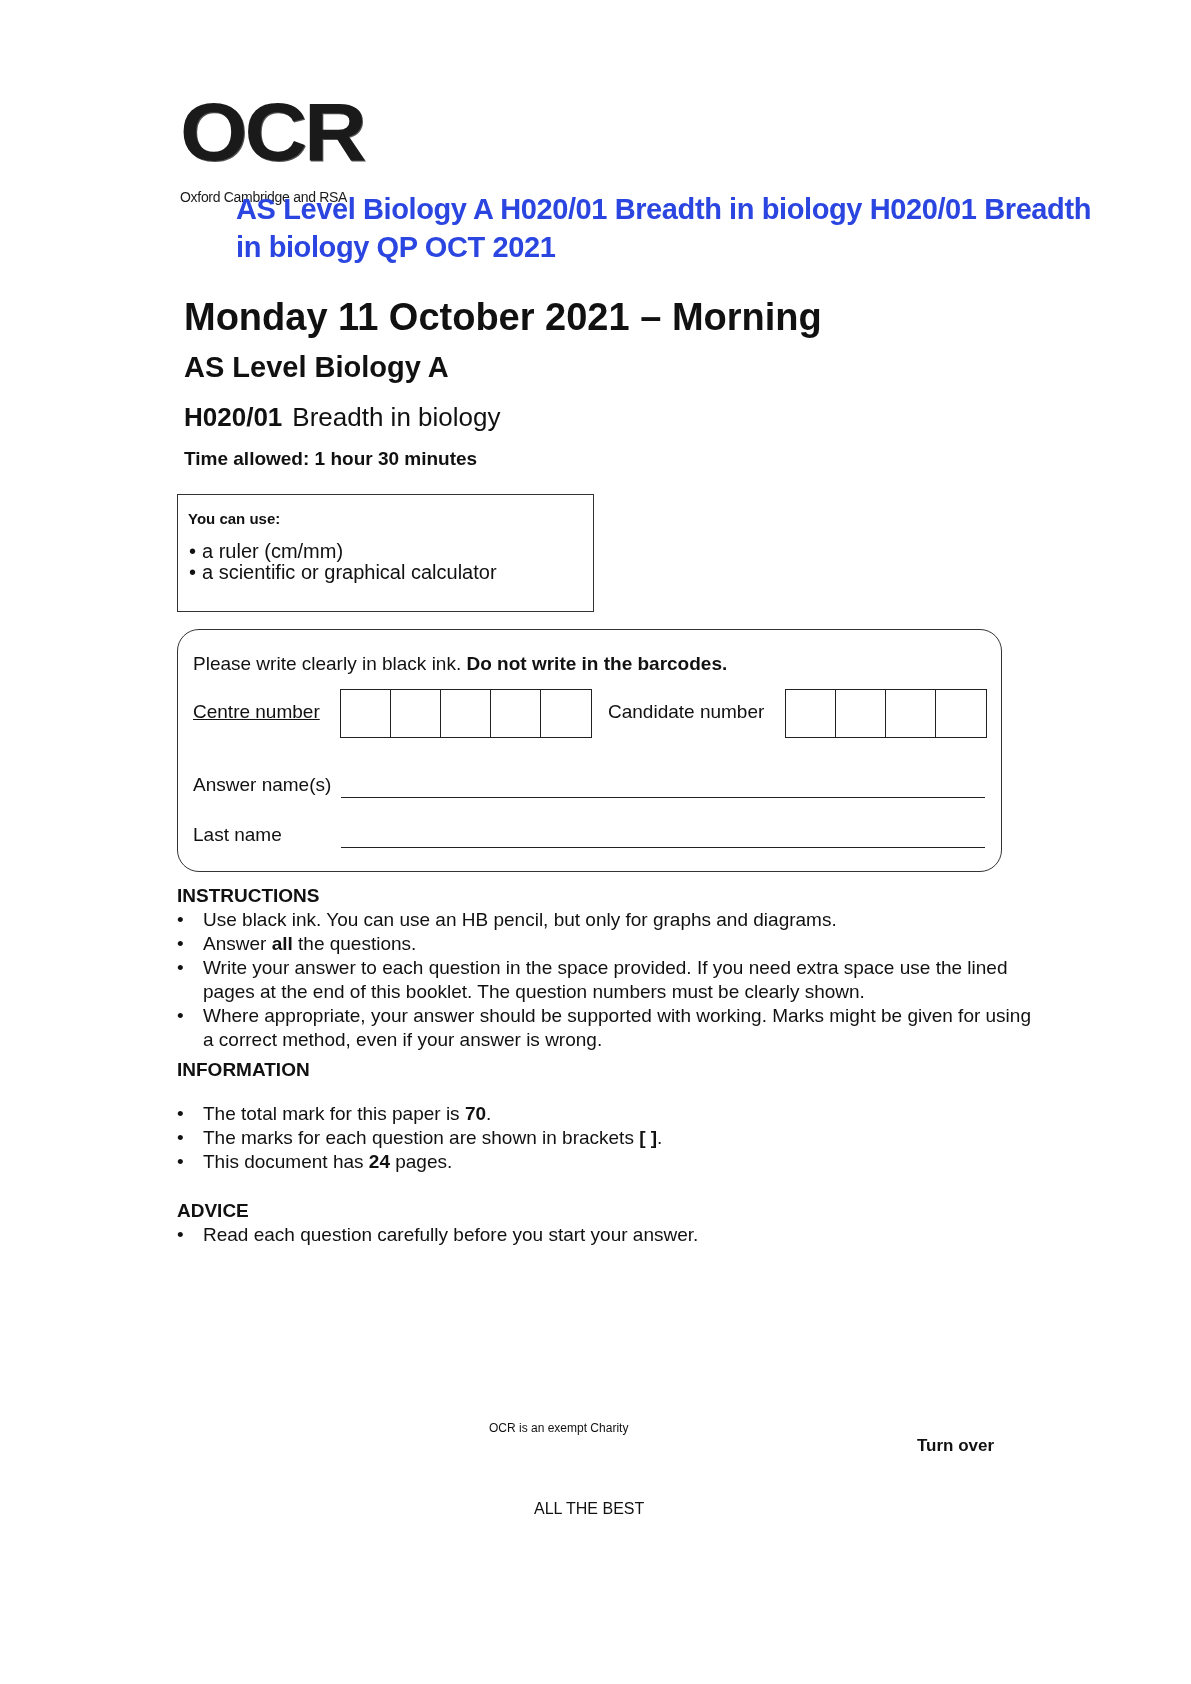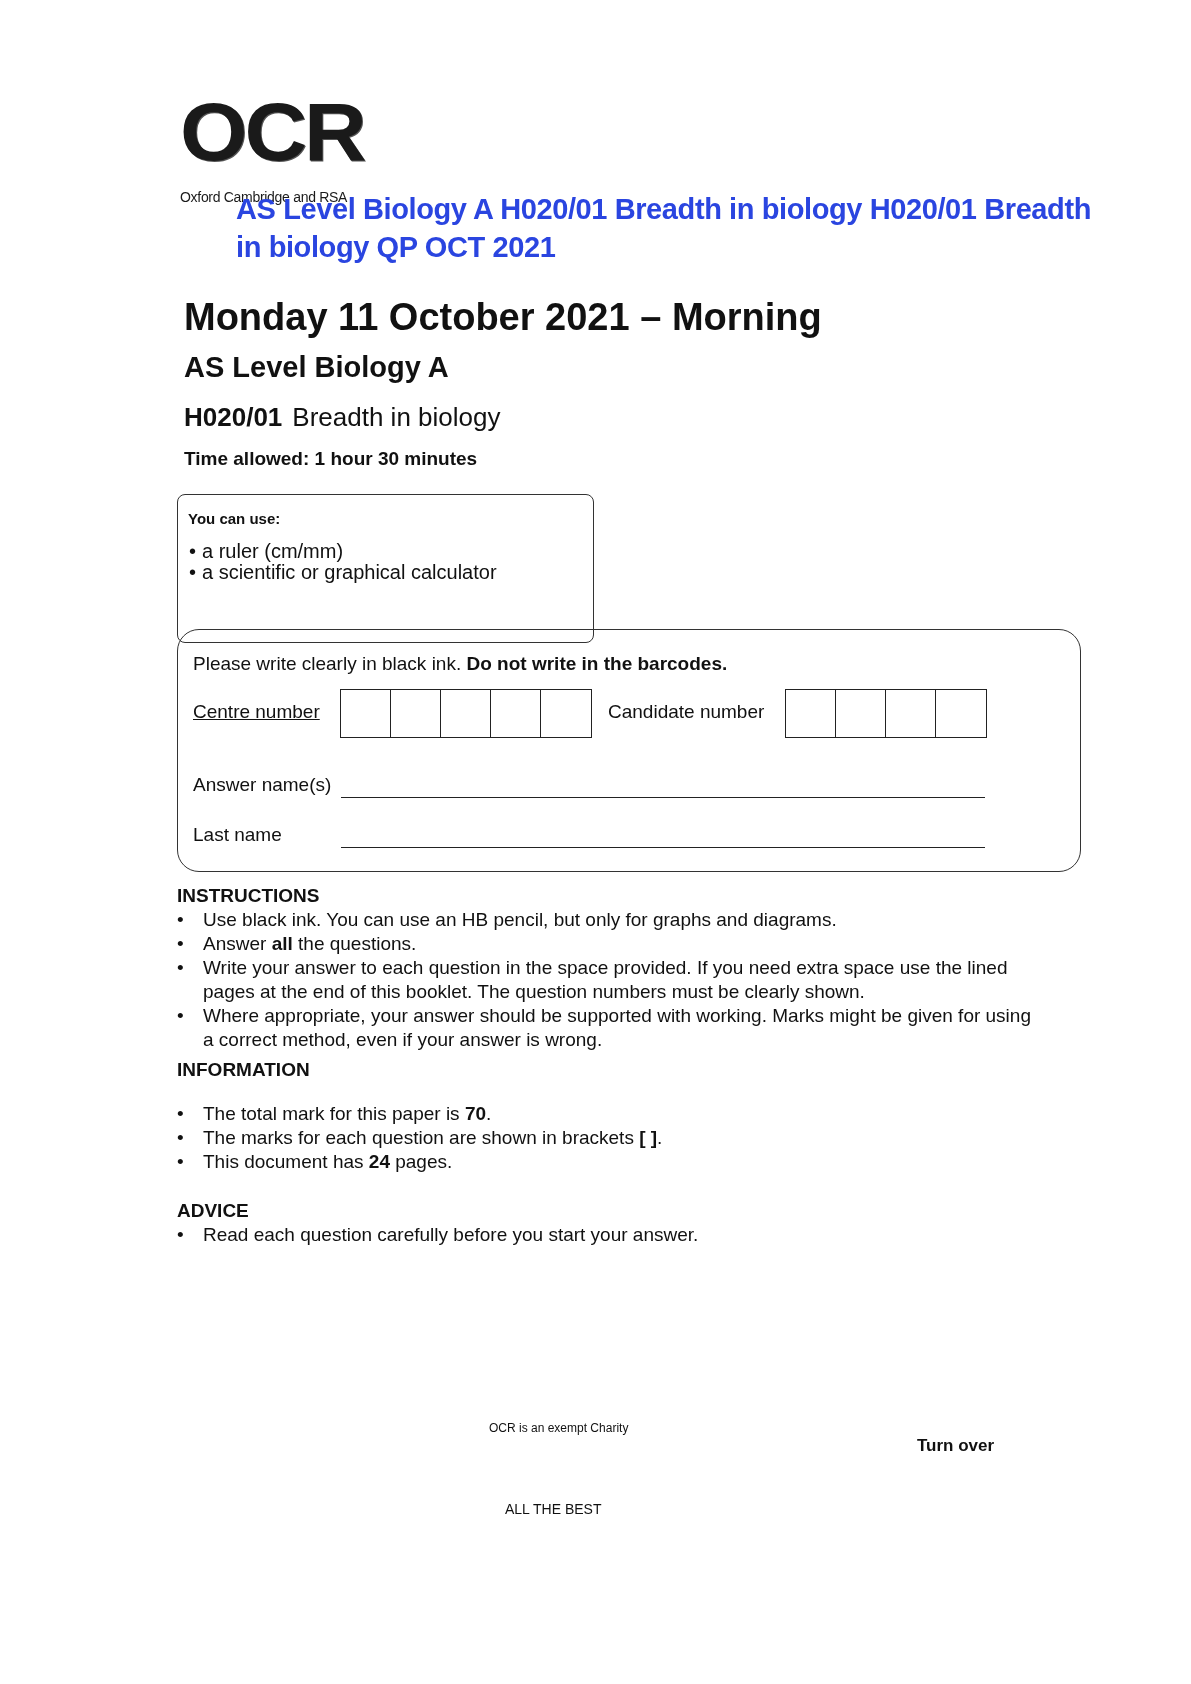--- a/index.html
+++ b/index.html
@@ -14,43 +14,43 @@
   .logo-sub { font-size: 14px; line-height: 20px; color: #1a1a1a; margin-top: 16px; letter-spacing: -0.3px; }
 
   .blue-title { left: 236px; top: 190px; width: 860px; font-weight: 700; font-size: 29px; line-height: 38px; color: #2a45e0; letter-spacing: -0.4px; }
 
   .exam-date { left: 184px; top: 295px; font-weight: 700; font-size: 38px; line-height: 44px; color: #111; }
   .exam-subject { left: 184px; top: 350px; font-weight: 700; font-size: 29px; line-height: 34px; }
   .exam-code { left: 184px; top: 401px; font-size: 26px; line-height: 32px; }
   .exam-code b { font-weight: 700; margin-right: 10px; }
   .time-allowed { left: 184px; top: 447px; font-weight: 700; font-size: 19px; line-height: 24px; }
 
-  .use-box { left: 177px; top: 494px; width: 417px; height: 149px; border: 1.5px solid #333; border-radius: 8px; padding: 14px 10px; }
+  .use-box { left: 177px; top: 494px; width: 417px; height: 118px; border: 1.5px solid #333; border-radius: 0; padding: 14px 10px; }
   .use-box h4 { font-size: 15px; font-weight: 700; line-height: 20px; margin-bottom: 12px; }
   .use-box li { list-style: none; font-size: 20px; line-height: 21px; padding-left: 14px; position: relative; }
   .use-box li::before { content: "•"; position: absolute; left: 1px; top: 0; }
 
-  .cand-box { left: 177px; top: 629px; width: 904px; height: 243px; border: 1.5px solid #333; border-radius: 22px; }
+  .cand-box { left: 177px; top: 629px; width: 825px; height: 243px; border: 1.5px solid #333; border-radius: 22px; }
   .cand-note { position: absolute; left: 15px; top: 22px; font-size: 19px; line-height: 24px; }
   .cand-note b { font-weight: 700; }
   .lbl { position: absolute; font-size: 19px; line-height: 24px; }
   .digit-grid { position: absolute; display: flex; border: 1.5px solid #222; height: 49px; }
   .digit-cell { width: 50px; height: 100%; border-right: 1.5px solid #222; }
   .digit-cell:last-child { border-right: none; }
   .name-line { position: absolute; left: 163px; width: 644px; border-bottom: 1.5px solid #222; height: 26px; }
 
   .section-title { left: 177px; font-weight: 700; font-size: 19px; line-height: 24px; }
   .bullets { left: 177px; width: 860px; }
   .bullets li { list-style: none; position: relative; padding-left: 26px; font-size: 19px; line-height: 24px; }
   .bullets li::before { content: "•"; position: absolute; left: 0; top: 0; }
   .bullets b { font-weight: 700; }
 
   .charity { left: 489px; top: 1419px; font-size: 12px; line-height: 18px; }
   .turn-over { left: 917px; top: 1435px; font-weight: 700; font-size: 17px; line-height: 22px; }
-  .all-best { left: 505px; top: 1500px; font-size: 14px; line-height: 18px; }
+  .all-best { left: 534px; top: 1500px; font-size: 16px; line-height: 18px; }
 </style>
 </head>
 <body>
 
 <div class="abs logo">
   <div class="logo-mark">OCR</div>
   <div class="logo-sub">Oxford Cambridge and RSA</div>
 </div>
 
 <div class="abs blue-title">AS Level Biology A H020/01 Breadth in biology H020/01 Breadth in biology QP OCT 2021</div>

